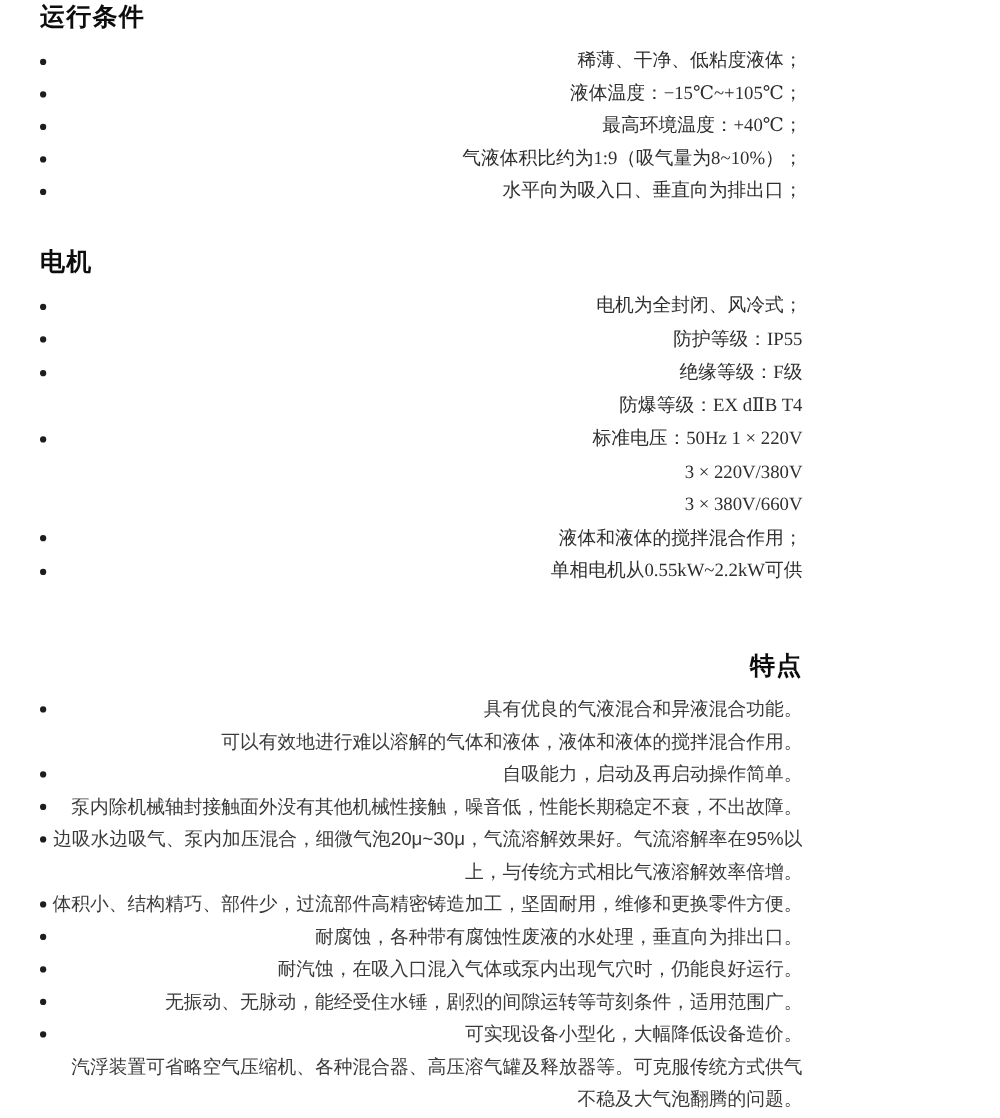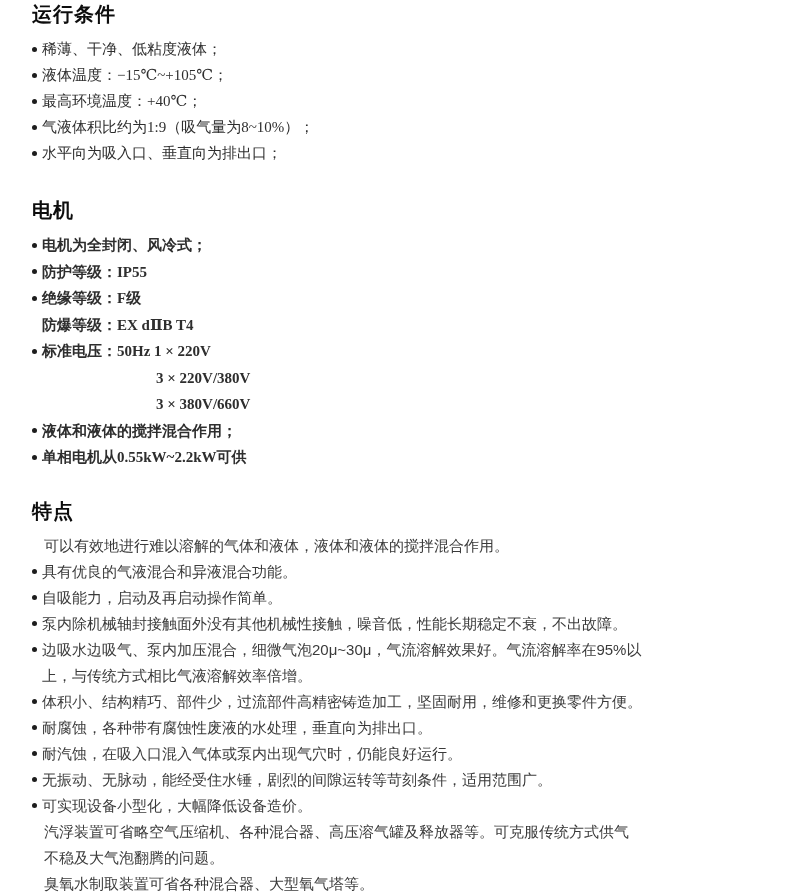--- a/index.html
+++ b/index.html
@@ -18,31 +18,32 @@
   h2.heading {
     font-family: "Liberation Sans", "DejaVu Sans", sans-serif;
     font-size: 20px;
     font-weight: bold;
     color: #0d0d0d;
     letter-spacing: 1px;
     line-height: 24px;
     margin: 0 0 10px 0;
   }
   h2.heading.gap-motor { margin-top: 32px; }
-  h2.heading.gap-feat  { margin-top: 28px; }
+  h2.heading.gap-feat  { margin-top: 50px; text-align: right; }
 
   .sec-serif .li { line-height: 26px; }
-  .sec-motor .li { line-height: 26.5px; font-weight: bold; }
+  .sec-motor .li { line-height: 26.5px; }
   .sec-feat  .li { line-height: 26px; }
 
   .li {
     position: relative;
     padding-left: 10px;
     font-size: 15px;
     white-space: pre-wrap;
+    text-align: right;
   }
   .sec-feat .li {
     font-family: "Liberation Sans", "DejaVu Sans", sans-serif;
     color: #3a3a3a;
   }
   .bullet {
     position: absolute;
     left: 0; top: 10.5px;
     width: 5px; height: 5px;
     border-radius: 50%;
@@ -74,22 +75,22 @@
     <div class="li sub"><span>防爆等级：EX dⅡB T4</span></div>
     <div class="li"><span class="bullet"></span><span>标准电压：50Hz 1 × 220V</span></div>
     <div class="li volt"><span>3 × 220V/380V</span></div>
     <div class="li volt"><span>3 × 380V/660V</span></div>
     <div class="li"><span class="bullet"></span><span>液体和液体的搅拌混合作用；</span></div>
     <div class="li"><span class="bullet"></span><span>单相电机从0.55kW~2.2kW可供</span></div>
   </section>
 
   <section class="sec-feat">
     <h2 class="heading gap-feat">特点</h2>
+    <div class="li"><span class="bullet"></span><span>具有优良的气液混合和异液混合功能。</span></div>
     <div class="li cont"><span>可以有效地进行难以溶解的气体和液体，液体和液体的搅拌混合作用。</span></div>
-    <div class="li"><span class="bullet"></span><span>具有优良的气液混合和异液混合功能。</span></div>
     <div class="li"><span class="bullet"></span><span>自吸能力，启动及再启动操作简单。</span></div>
     <div class="li"><span class="bullet"></span><span>泵内除机械轴封接触面外没有其他机械性接触，噪音低，性能长期稳定不衰，不出故障。</span></div>
     <div class="li"><span class="bullet"></span><span>边吸水边吸气、泵内加压混合，细微气泡20μ~30μ，气流溶解效果好。气流溶解率在95%以上，与传统方式相比气液溶解效率倍增。</span></div>
     <div class="li"><span class="bullet"></span><span>体积小、结构精巧、部件少，过流部件高精密铸造加工，坚固耐用，维修和更换零件方便。</span></div>
     <div class="li"><span class="bullet"></span><span>耐腐蚀，各种带有腐蚀性废液的水处理，垂直向为排出口。</span></div>
     <div class="li"><span class="bullet"></span><span>耐汽蚀，在吸入口混入气体或泵内出现气穴时，仍能良好运行。</span></div>
     <div class="li"><span class="bullet"></span><span>无振动、无脉动，能经受住水锤，剧烈的间隙运转等苛刻条件，适用范围广。</span></div>
     <div class="li"><span class="bullet"></span><span>可实现设备小型化，大幅降低设备造价。</span></div>
     <div class="li cont"><span>汽浮装置可省略空气压缩机、各种混合器、高压溶气罐及释放器等。可克服传统方式供气不稳及大气泡翻腾的问题。</span></div>
     <div class="li cont"><span>臭氧水制取装置可省各种混合器、大型氧气塔等。</span></div>

